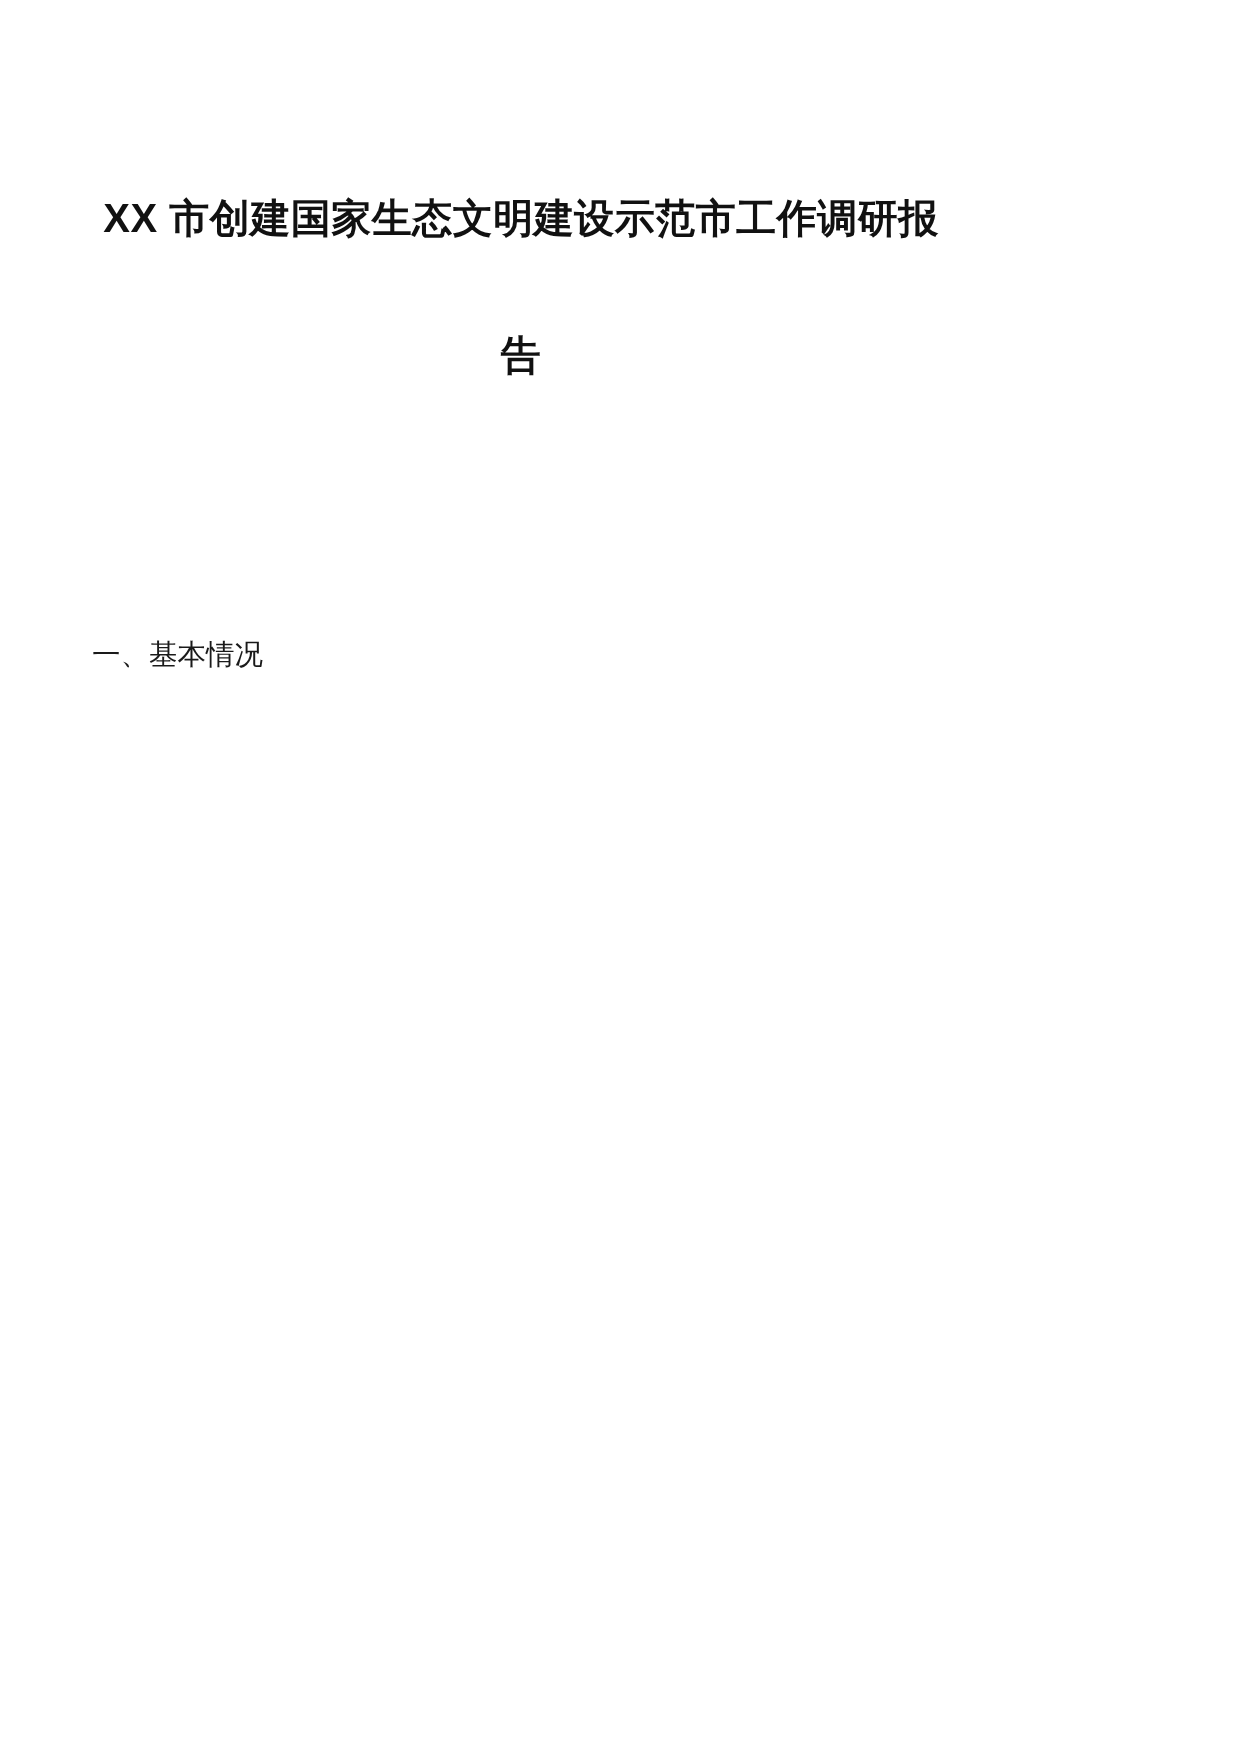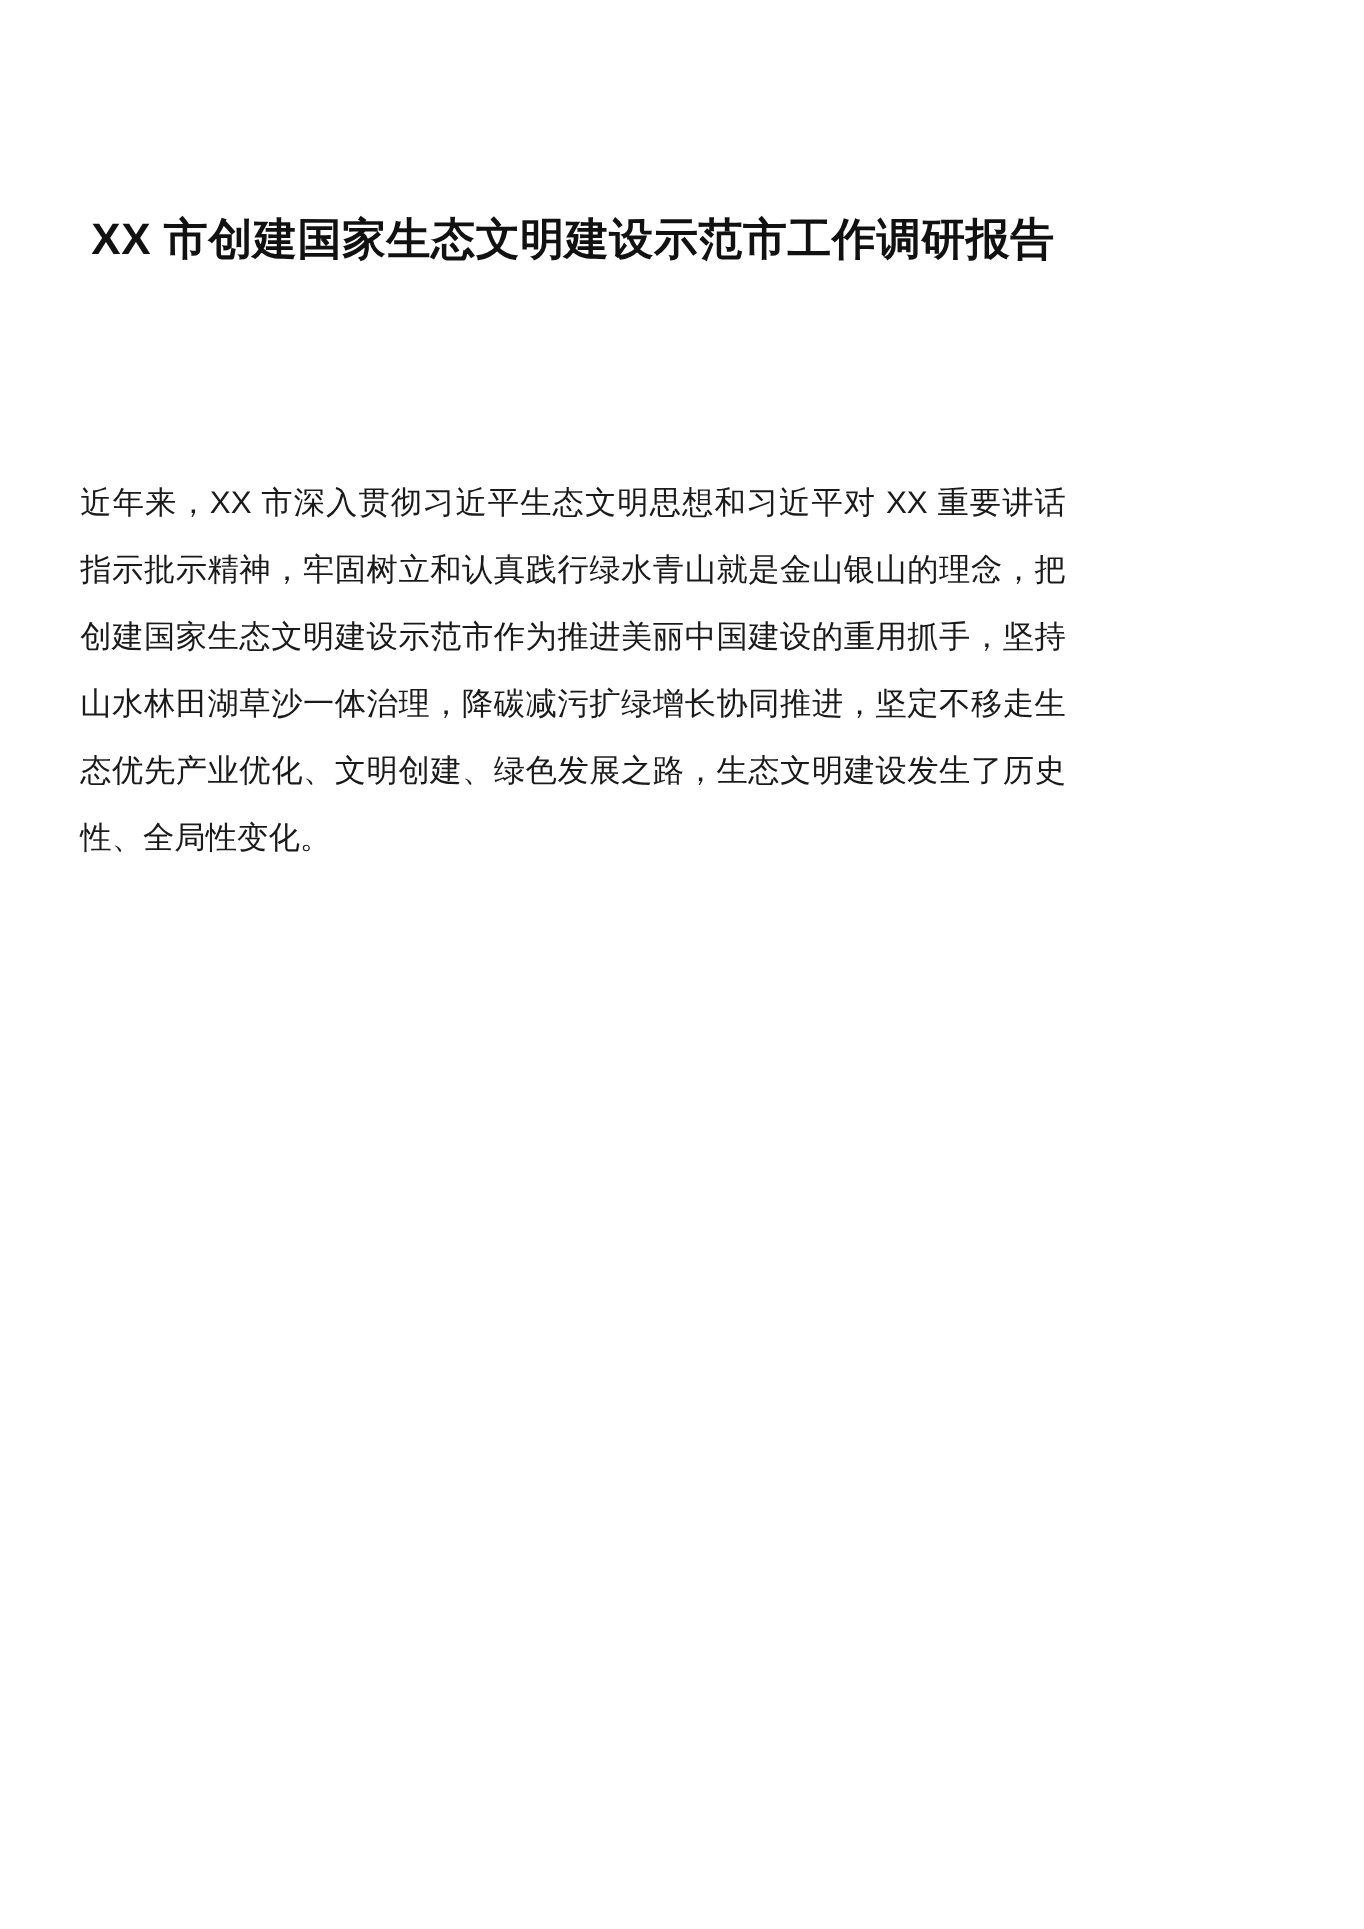--- a/index.html
+++ b/index.html
@@ -12,21 +12,21 @@
     height: 1754px;
     font-family: "Liberation Sans", "DejaVu Sans", sans-serif;
     color: #000000;
     overflow: hidden;
     position: relative;
   }
   .page {
     width: 1042px;
     height: 1754px;
     box-sizing: border-box;
-    padding: 0 73px;
+    padding: 0 92px;
     position: relative;
   }
   .doc-title {
     font-size: 40px;
     font-weight: 700;
     line-height: 137px;
     text-align: center;
     letter-spacing: 0.5px;
     margin: 0;
     padding-top: 150px;
@@ -59,17 +59,17 @@
 </style>
 </head>
 <body>
 
 <div class="page">
 
   <h1 class="doc-title">XX 市创建国家生态文明建设示范市工作调研报告</h1>
 
   <div class="spacer-after-title"></div>
 
-  <p class="body-para">近年来，XX 市深入贯彻习近平生态文明思想和习近平对 XX 重要讲话指示批示精神，牢固树立和认真践行绿水青山就是金山银山的理念，把创建国家生态文明建设示范市作为推进美丽中国建设的重用抓手，坚持山水林田湖草沙一体治理，降碳减污扩绿增长协同推进，坚定不移走生态优先产业优化、文明创建、绿色发展之路，生态文明建设发生了历史性、全局性变化。</p>
 
+  <h2 class="section-heading">一、基本情况</h2>
 
 
 </div>
 
 </body></html>

